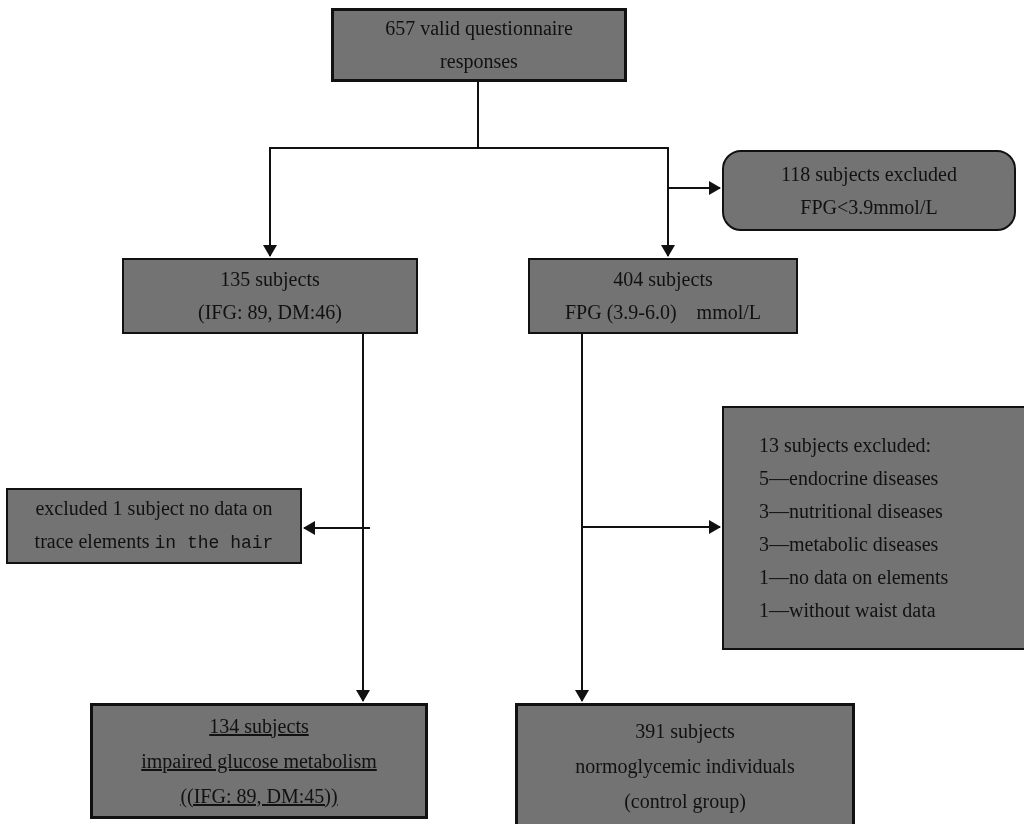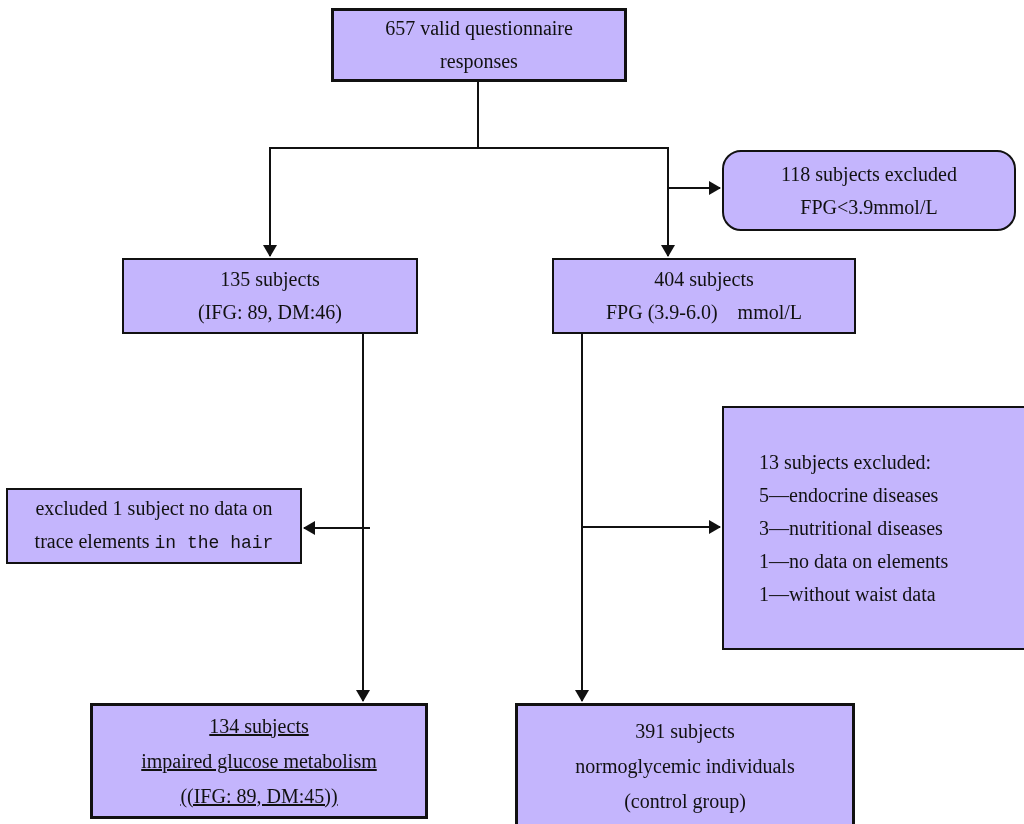--- a/index.html
+++ b/index.html
@@ -14,39 +14,39 @@
     overflow: hidden;
   }
   #connectors {
     position: absolute;
     left: 0; top: 0;
     width: 1024px; height: 824px;
   }
   .box {
     position: absolute;
     border: 2px solid #111111;
-    background: #c4b5fd;
+    background: #737373;
     display: flex;
     flex-direction: column;
     justify-content: center;
     align-items: center;
     text-align: center;
     font-size: 20px;
     line-height: 33px;
   }
   .box-line { white-space: pre-wrap; }
   .mono {
     font-family: "Liberation Mono", "DejaVu Sans Mono", monospace;
     font-size: 18px;
   }
   
   #box-total        { left: 331px; top: 8px;   width: 296px; height: 74px;  border-width: 3px; }
   #box-excl-118     { left: 722px; top: 150px; width: 294px; height: 81px; border-radius: 19px;  }
   #box-135          { left: 122px; top: 258px; width: 296px; height: 76px;  }
-  #box-404          { left: 552px; top: 258px; width: 304px; height: 76px;  }
+  #box-404          { left: 528px; top: 258px; width: 270px; height: 76px;  }
   #box-excl-hair    { left: 6px;   top: 488px; width: 296px; height: 76px;  }
   #box-excl-13      {
     left: 722px; top: 406px; width: 348px; height: 244px;
     align-items: flex-start; text-align: left; padding-left: 35px;
   }
   #box-134          { left: 90px;  top: 703px; width: 338px; height: 116px; border-width: 3px; line-height: 35px; text-decoration: underline; }
   #box-391          { left: 515px; top: 703px; width: 340px; height: 127px; border-width: 3px; line-height: 35px; }
 </style>
 </head>
 <body>
@@ -101,20 +101,21 @@
 
   <div class="box" id="box-excl-hair">
     <div class="box-line">excluded 1 subject no data on</div>
     <div class="box-line"><span>trace elements&nbsp;</span><span class="mono">in the hair</span></div>
   </div>
 
   <div class="box" id="box-excl-13">
     <div class="box-line">13 subjects excluded:</div>
     <div class="box-line">5—endocrine diseases</div>
     <div class="box-line">3—nutritional diseases</div>
+    <div class="box-line">3—metabolic diseases</div>
     <div class="box-line">1—no data on elements</div>
     <div class="box-line">1—without waist data</div>
   </div>
 
   <div class="box" id="box-134">
     <div class="box-line">134 subjects</div>
     <div class="box-line">impaired glucose metabolism</div>
     <div class="box-line">((IFG: 89, DM:45))</div>
   </div>
 

